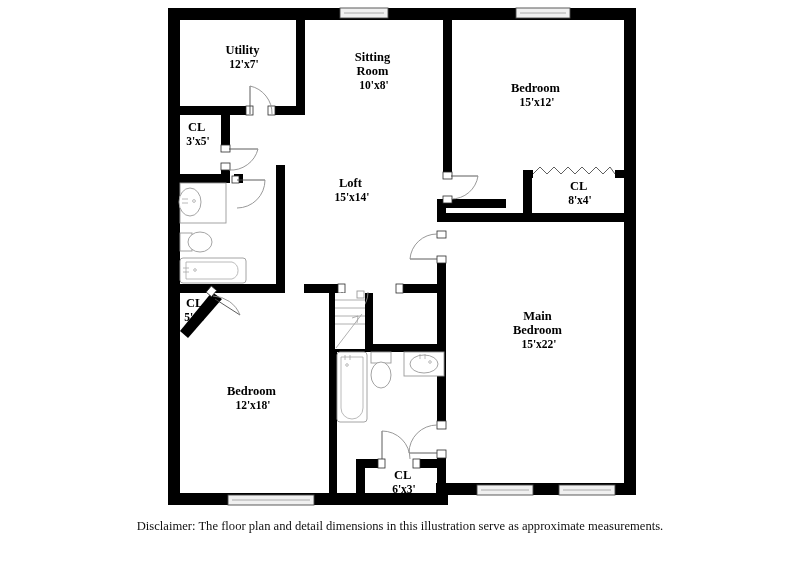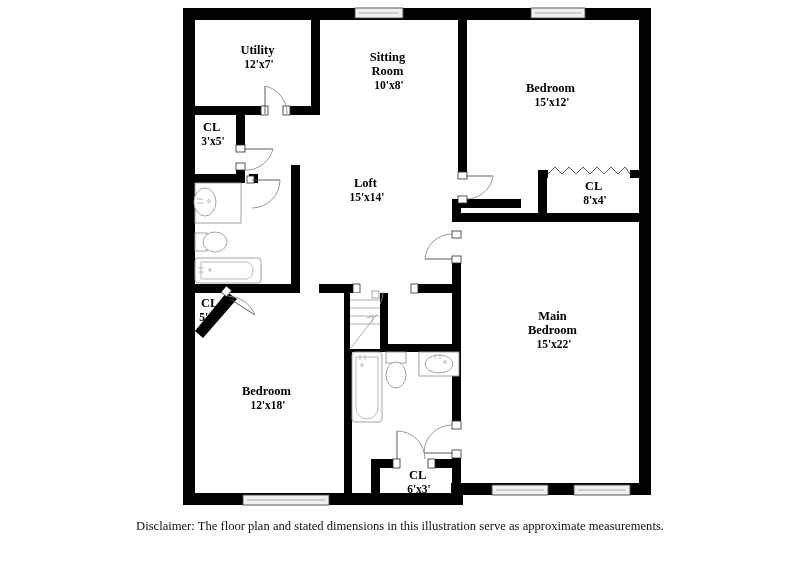--- a/index.html
+++ b/index.html
@@ -10,21 +10,21 @@
   }
   body {
     width: 800px;
     height: 582px;
     font-family: "Liberation Serif", "DejaVu Serif", serif;
     overflow: hidden;
     position: relative;
   }
   #plan-wrap {
     position: absolute;
-    left: 15px; top: 0;
+    left: 0; top: 0;
     width: 655px;
     height: 582px;
   }
   svg#floorplan {
     display: block;
     width: 800px;
     height: 582px;
   }
   .wall { fill: #000000; }
   .fixture {
@@ -367,14 +367,14 @@
         <tspan x="404" dy="0">CL</tspan>
         <tspan class="dim" x="404" dy="14">6'x3'</tspan>
       </text>
 
     </g>
 
   </svg>
 </div>
 
 <div id="disclaimer">
-  <span class="line">Disclaimer: The floor plan and stated dimensions in this illustration serve as approximate measurements.</span>
+  <span class="line">Disclaimer: The floor plan and detail dimensions in this illustration serve as approximate measurements.</span>
 </div>
 
 </body></html>

